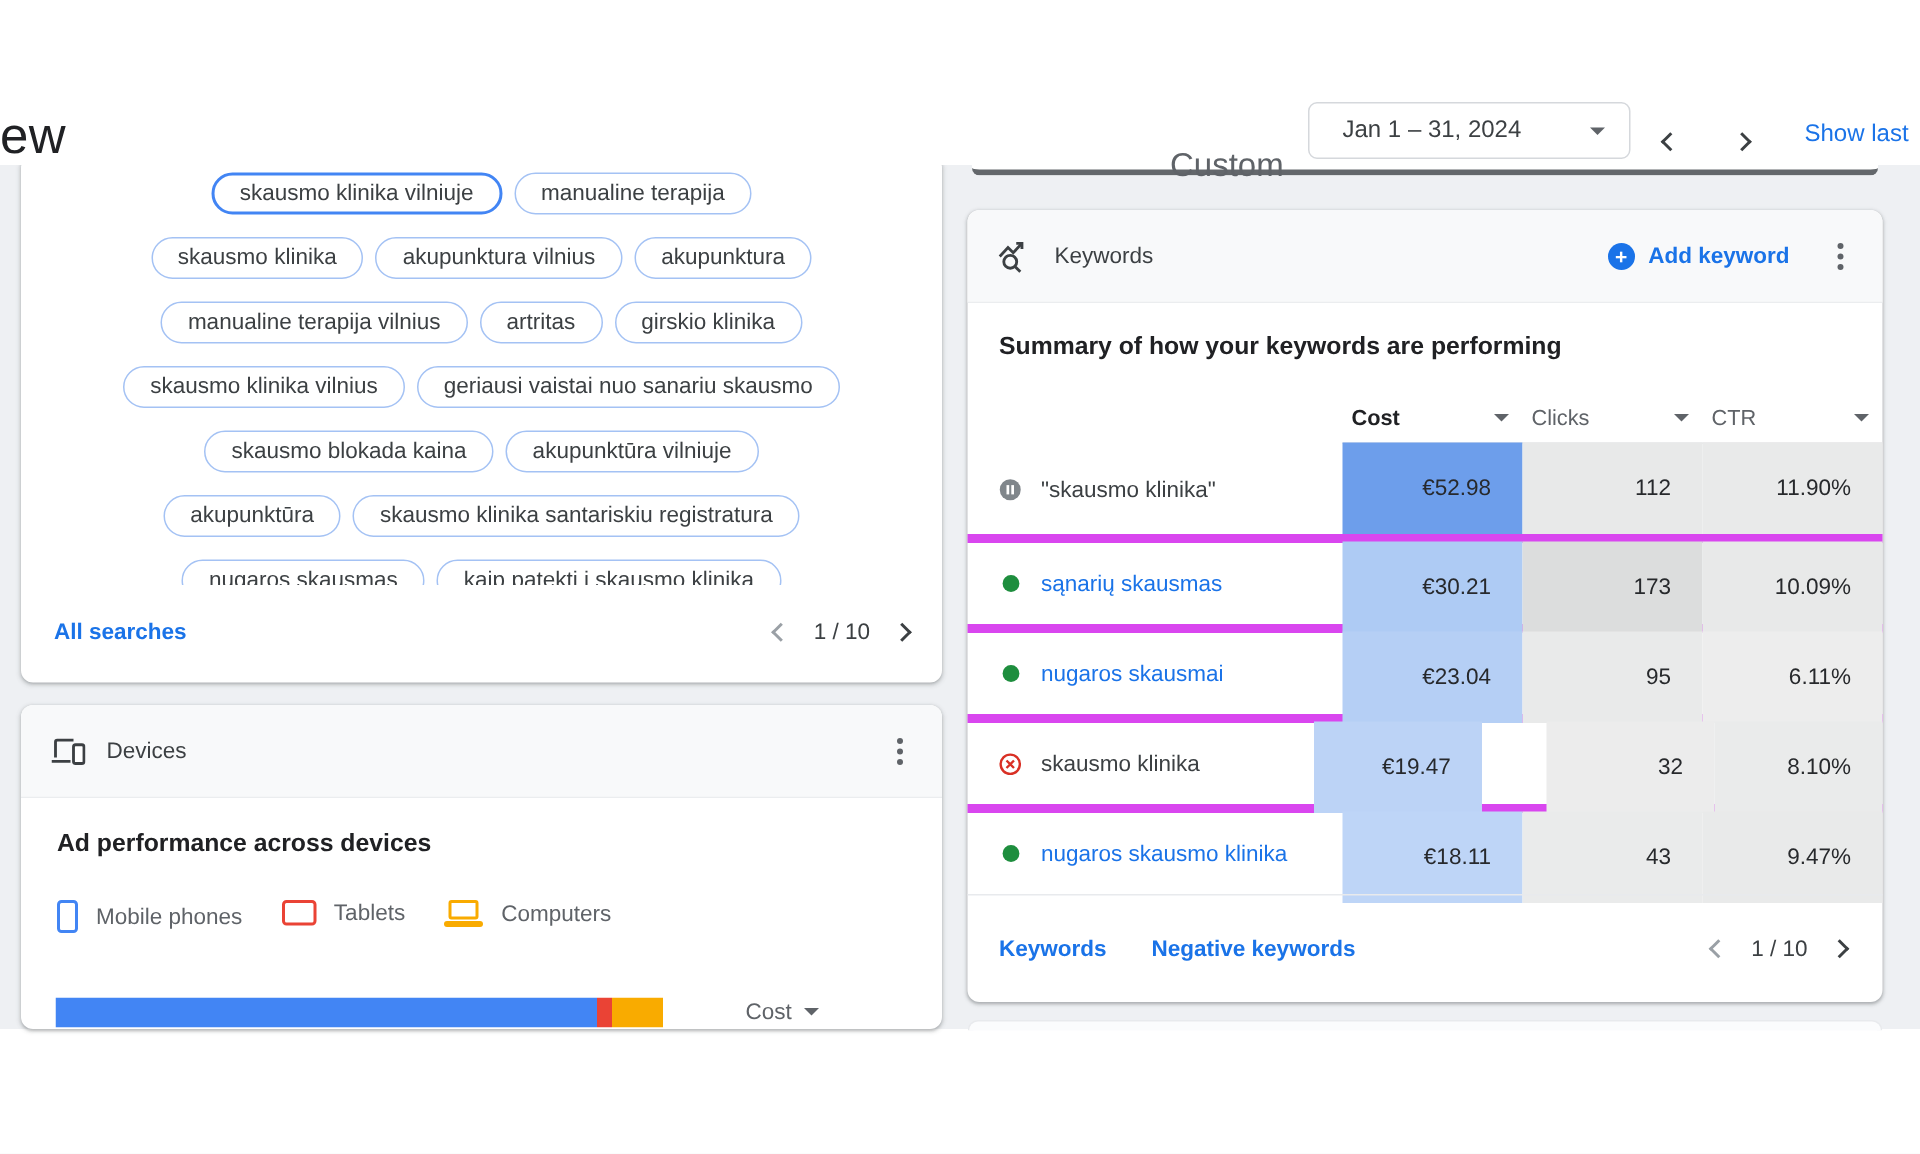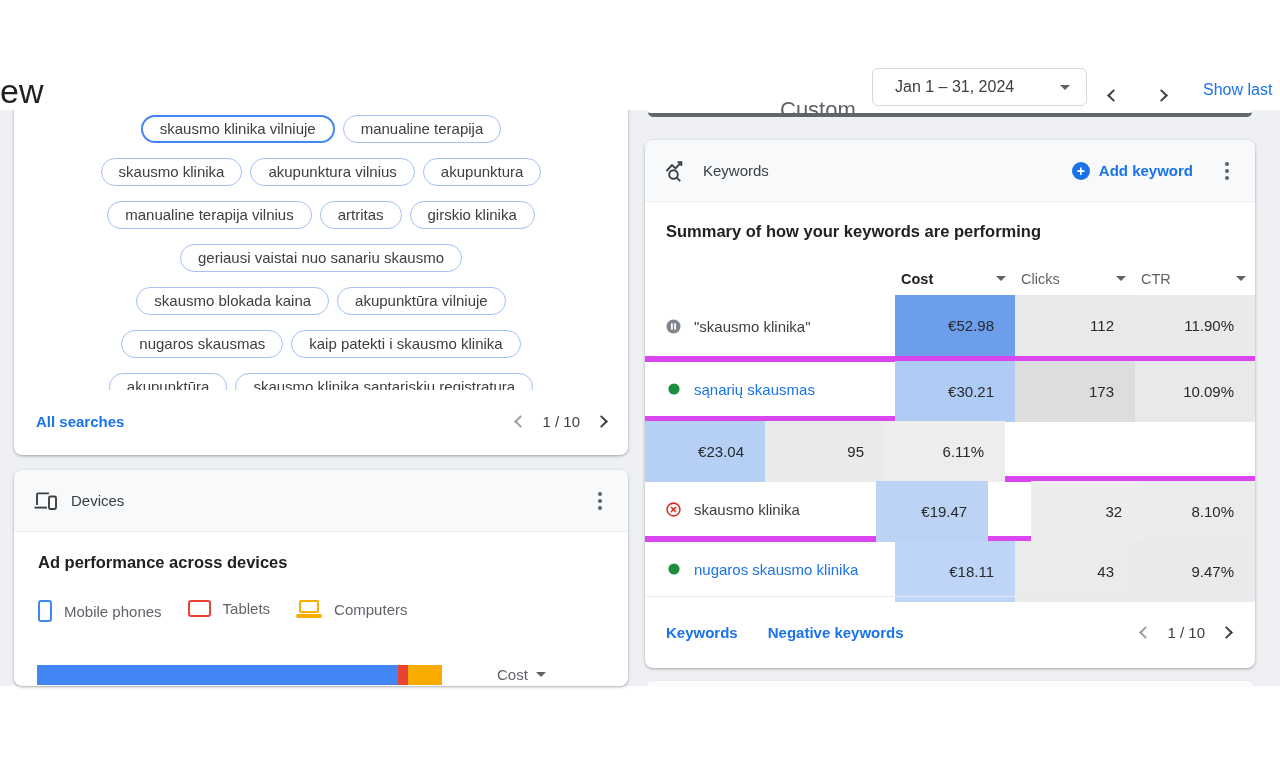--- a/index.html
+++ b/index.html
@@ -129,33 +129,34 @@
           <span class="pill">skausmo klinika</span>
           <span class="pill">akupunktura vilnius</span>
           <span class="pill">akupunktura</span>
         </div>
         <div class="pill-row">
           <span class="pill">manualine terapija vilnius</span>
           <span class="pill">artritas</span>
           <span class="pill">girskio klinika</span>
         </div>
         <div class="pill-row">
+          <span class="pill">skausmo klinika vilnius</span>
           <span class="pill">geriausi vaistai nuo sanariu skausmo</span>
         </div>
         <div class="pill-row">
           <span class="pill">skausmo blokada kaina</span>
           <span class="pill">akupunktūra vilniuje</span>
         </div>
         <div class="pill-row">
+          <span class="pill">akupunktūra</span>
+          <span class="pill">skausmo klinika santariskiu registratura</span>
+        </div>
+        <div class="pill-row">
           <span class="pill">nugaros skausmas</span>
           <span class="pill">kaip patekti i skausmo klinika</span>
-        </div>
-        <div class="pill-row">
-          <span class="pill">akupunktūra</span>
-          <span class="pill">skausmo klinika santariskiu registratura</span>
         </div>
       </div>
     <div class="searches-footer">
       <a class="link">All searches</a>
       <div class="pager">
         <span class="chev left dim"></span>
         <span class="count">1 / 10</span>
         <span class="chev right"></span>
       </div>
     </div>
@@ -266,20 +267,28 @@
                 <circle cx="6" cy="6" r="5.6" fill="#1e8e3e"></circle>
               </svg>
             </span>
             <span class="kw-text is-link">sąnarių skausmas</span>
           </div>
           <div class="cell-num" style="background: rgb(174, 203, 244);">€30.21</div>
           <div class="cell-num" style="background: rgb(220, 221, 221);">173</div>
           <div class="cell-num" style="background: rgb(232, 233, 233);">10.09%</div>
         </div>
         <div class="kw-row">
+          <div class="cell-kw">
+            <span class="status-icon">
+              <svg width="12" height="12" viewBox="0 0 12 12">
+                <circle cx="6" cy="6" r="5.6" fill="#1e8e3e"></circle>
+              </svg>
+            </span>
+            <span class="kw-text is-link">nugaros skausmai</span>
+          </div>
           <div class="cell-num" style="background: rgb(181, 207, 245);">€23.04</div>
           <div class="cell-num" style="background: rgb(233, 234, 234);">95</div>
           <div class="cell-num" style="background: rgb(237, 237, 237);">6.11%</div>
         </div>
         <div class="kw-row">
           <div class="cell-kw">
             <span class="status-icon">
               <svg width="15" height="15" viewBox="0 0 15 15">
                 <circle cx="7.5" cy="7.5" r="6.4" fill="none" stroke="#d93025" stroke-width="1.6"></circle>
                 <path d="M5 5 L10 10 M10 5 L5 10" stroke="#d93025" stroke-width="1.6"></path>

